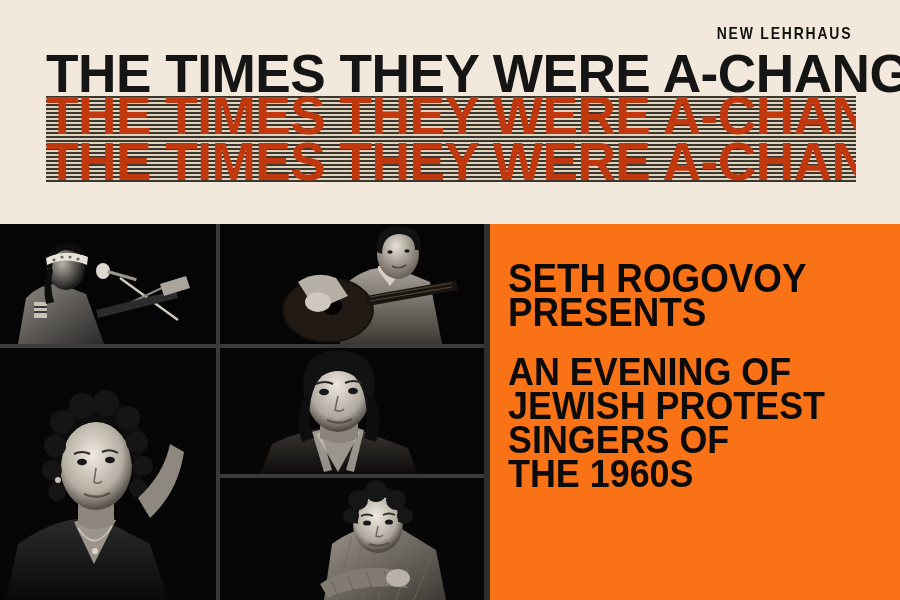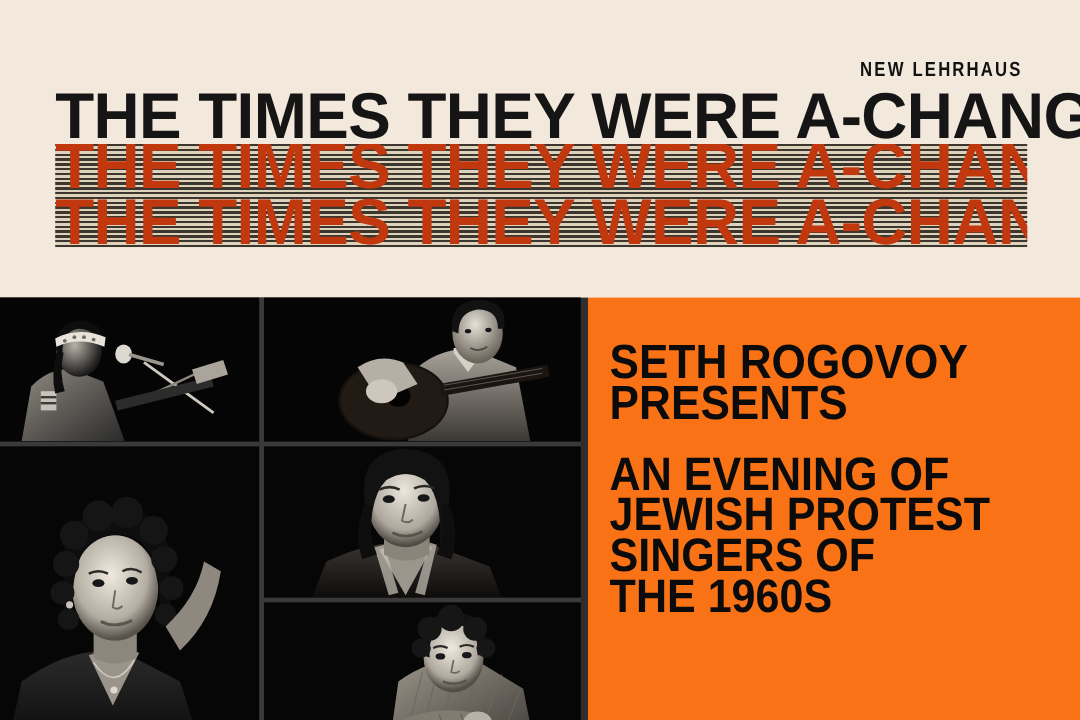--- a/index.html
+++ b/index.html
@@ -4,21 +4,21 @@
 <style>
   * { margin:0; padding:0; box-sizing:border-box; }
   html,body { width:900px; height:600px; overflow:hidden; }
   body {
     background:#f2e9dc;
     font-family:"Liberation Sans", sans-serif;
     position:relative;
   }
 
   
-  #poster { position:absolute; inset:0; background:#f2e9dc;margin-top:24px; }
+  #poster { position:absolute; inset:0; background:#f2e9dc; }
 
   #brand {
     position:absolute; right:48px; top:24px;
     font-size:17px; font-weight:700; letter-spacing:2.2px;
     color:#121212;
     transform:scaleX(0.82); transform-origin:right center;
     white-space:nowrap;
   }
 
   

